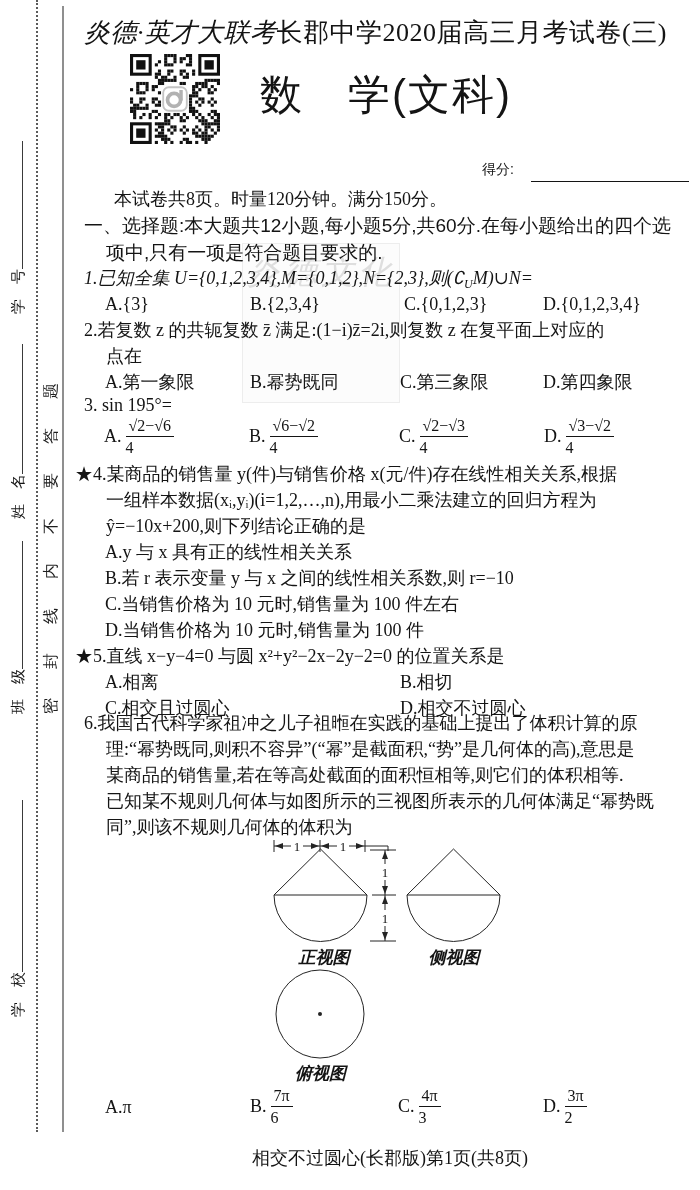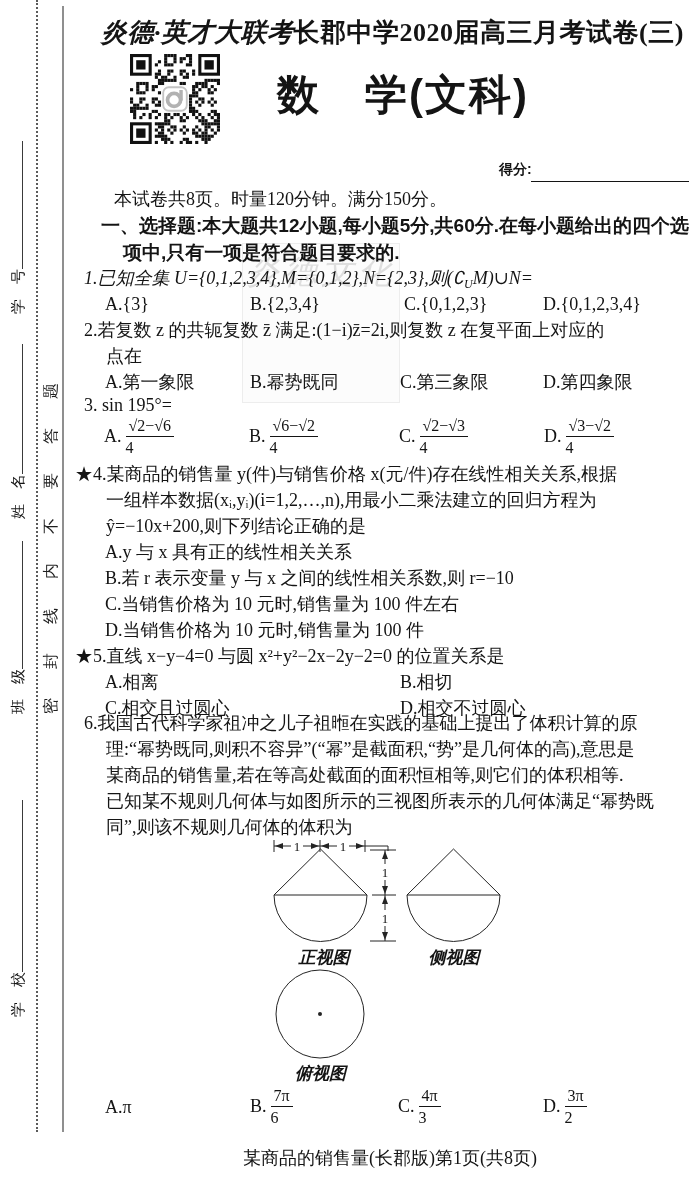--- a/index.html
+++ b/index.html
@@ -2,21 +2,21 @@
 <html><head>
 <meta charset="utf-8">
 <style>
   html,body{margin:0;padding:0;}
   body{
     width:700px;height:1190px;position:relative;background:#ffffff;overflow:hidden;
     font-family:"Liberation Serif","DejaVu Serif",serif;color:#141414;
   }
   .abs{position:absolute;white-space:nowrap;line-height:1.2;}
   .sans{font-family:"Liberation Sans","DejaVu Sans",sans-serif;}
-  .b{font-weight:bold;margin-left:17px;}
+  .b{font-weight:normal;}
   .body-t{font-size:18px;}
   .head-t{font-size:19px;}
   
   .vrot{position:absolute;transform:rotate(-90deg);transform-origin:0 0;white-space:nowrap;}
   .blank{display:inline-block;height:13px;border-bottom:1.3px solid #3a3a3a;vertical-align:baseline;}
   
   .frac{display:inline-block;vertical-align:middle;font-size:16px;line-height:1.2;}
   .frac .n{display:block;border-bottom:1.3px solid #141414;padding:0 3px 1px 3px;}
   .frac .d{display:block;padding-top:1px;}
   .optl{font-size:18px;vertical-align:middle;}
@@ -435,13 +435,13 @@
 </div>
 <div class="abs z1" style="left:398px;top:1086px;">
   <span class="optl">C.</span>
   <span class="frac"><span class="n">4π</span><span class="d">3</span></span>
 </div>
 <div class="abs z1" style="left:543px;top:1086px;">
   <span class="optl">D.</span>
   <span class="frac"><span class="n">3π</span><span class="d">2</span></span>
 </div>
 
-<div class="abs z1 body-t" style="left:85px;top:1148px;width:610px;text-align:center;">某商品的销售量(长郡版)第1页(共8页)</div>
+<div class="abs z1 body-t" style="left:85px;top:1148px;width:610px;text-align:center;">相交不过圆心(长郡版)第1页(共8页)</div>
 
 </body></html>

